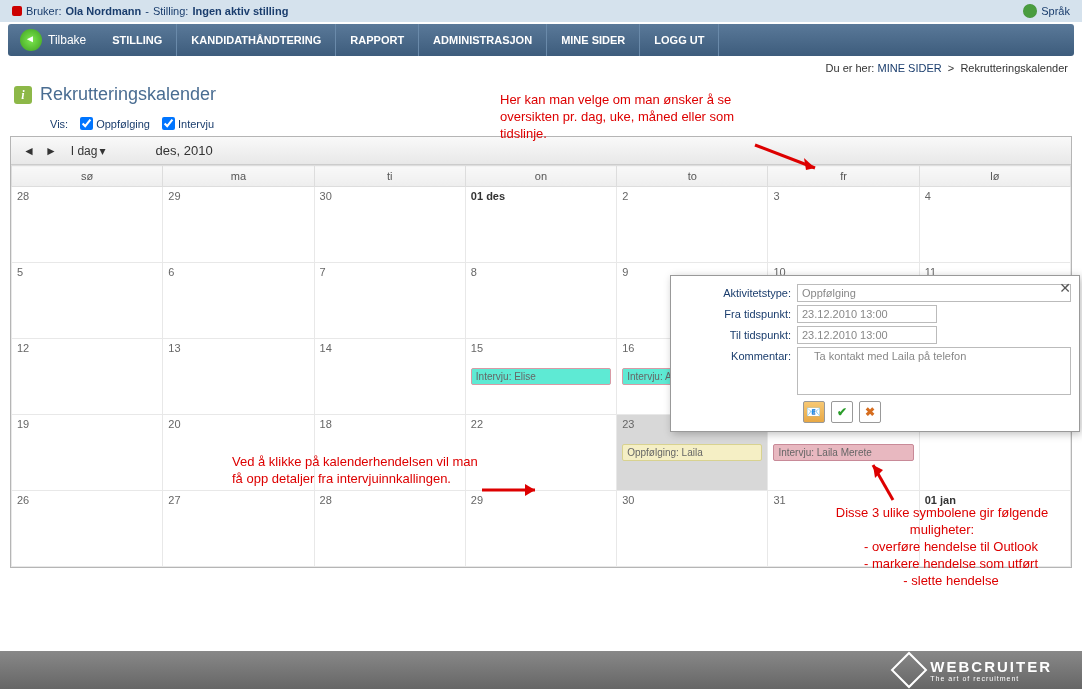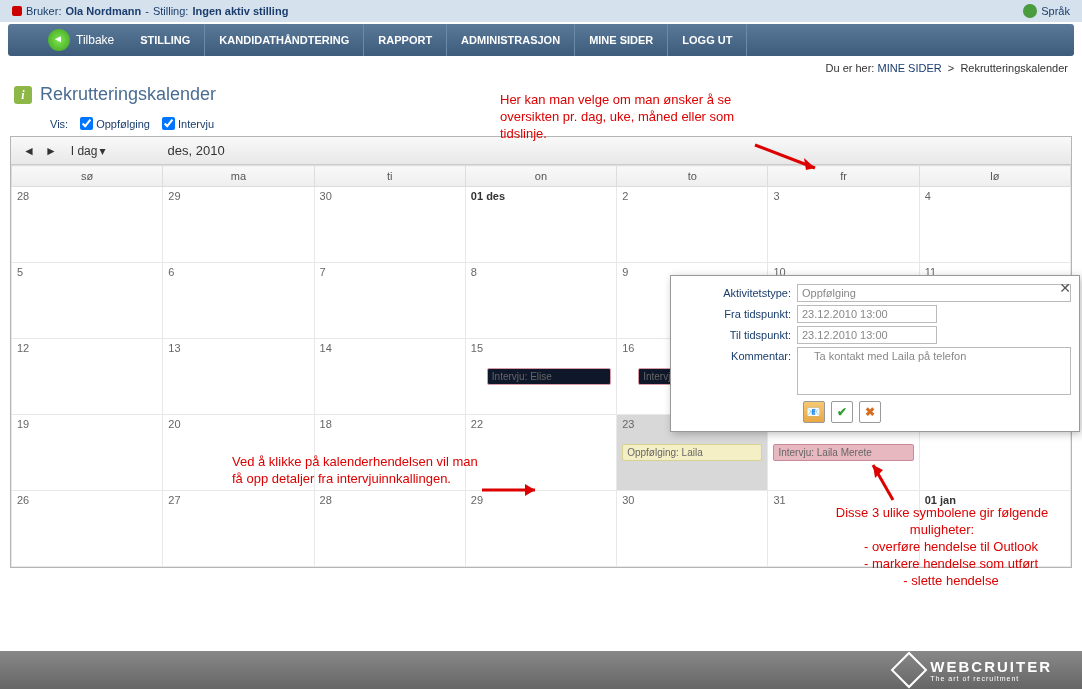--- a/index.html
+++ b/index.html
@@ -5,21 +5,21 @@
     * { box-sizing: border-box; margin: 0; padding: 0; }
     body { font-family: Arial, sans-serif; font-size: 12px; background: #fff; width: 1082px; height: 689px; overflow: hidden; position: relative; }
     
     .top-header { background: #d5e2ed; padding: 4px 12px; display: flex; justify-content: space-between; align-items: center; font-size: 11px; color: #1a3d6d; }
     .top-header .user-info { display: flex; gap: 4px; align-items: center; }
     .top-header .red-dot { width: 10px; height: 10px; background: #c00; display: inline-block; border-radius: 2px; }
     .top-header b { color: #1a3d6d; font-weight: bold; }
     .sprak { display: flex; align-items: center; gap: 4px; }
     .globe { width: 14px; height: 14px; background: radial-gradient(circle, #4a9d3f 60%, #2d6d25); border-radius: 50%; }
     
-    .nav-bar { background: linear-gradient(#5a7999, #3d5c7c); display: flex; align-items: stretch; height: 32px; margin: 2px 8px 0; border-radius: 3px; padding-left: 28px; }
+    .nav-bar { background: linear-gradient(#5a7999, #3d5c7c); display: flex; align-items: stretch; height: 32px; margin: 2px 8px 0; border-radius: 3px; }
     .back-btn { display: flex; align-items: center; padding: 0 12px; color: #fff; gap: 6px; cursor: pointer; }
     .back-arrow { width: 22px; height: 22px; background: radial-gradient(circle, #7de84f, #3d9e1f); border-radius: 50%; position: relative; }
     .back-arrow::after { content: "◄"; color: #fff; position: absolute; left: 5px; top: 4px; font-size: 10px; }
     .nav-item { color: #fff; padding: 0 14px; display: flex; align-items: center; font-size: 11px; font-weight: bold; border-right: 1px solid #6a8aaa; cursor: pointer; }
     
     .breadcrumb { text-align: right; font-size: 11px; padding: 6px 14px; color: #333; }
     .breadcrumb a { color: #1a3d6d; text-decoration: none; }
     
     .page-title { display: flex; align-items: center; gap: 8px; padding: 4px 14px 8px; }
     .page-title .info-icon { width: 18px; height: 18px; background: #8db848; border-radius: 3px; color: #fff; text-align: center; line-height: 18px; font-weight: bold; font-style: italic; font-family: serif; }
@@ -30,33 +30,33 @@
     
     .annotation { position: absolute; color: #d00; font-size: 13px; line-height: 1.3; z-index: 100; }
     .red-arrow { position: absolute; z-index: 99; }
     
     .calendar-wrap { margin: 0 10px; border: 1px solid #b5b5b5; background: #fff; }
     .cal-toolbar { display: flex; justify-content: space-between; align-items: center; background: linear-gradient(#f9f9f9, #e8e8e8); border-bottom: 1px solid #ccc; height: 28px; padding: 0 8px; }
     .cal-nav { display: flex; align-items: center; gap: 4px; }
     .nav-arrows { display: flex; gap: 2px; }
     .arrow-btn { cursor: pointer; padding: 2px 4px; color: #333; }
     .today-btn { cursor: pointer; padding: 2px 6px; color: #333; font-size: 12px; display: flex; gap: 2px; }
-    .month-label { margin-left: 52px; font-size: 13px; color: #333; }
+    .month-label { margin-left: 40px; font-size: 13px; color: #333; }
     .view-btns { display: flex; gap: 2px; }
     .view-btn { padding: 4px 10px; cursor: pointer; font-size: 12px; border-radius: 3px; }
     .view-btn.active { background: linear-gradient(#bbb, #999); color: #fff; border: 1px solid #888; }
     
     .cal-grid { width: 100%; border-collapse: collapse; table-layout: fixed; }
     .cal-grid th { background: linear-gradient(#f9f9f9, #eee); border: 1px solid #ddd; padding: 4px; font-size: 11px; font-weight: normal; color: #555; }
     .cal-grid td { border: 1px solid #e8e8e8; height: 76px; vertical-align: top; padding: 3px 5px; font-size: 11px; color: #666; position: relative; }
     .cal-grid td.today-cell { background: #d8d8d8; }
     .cal-grid .month-start { color: #333; font-weight: bold; }
     
     .event { margin-top: 14px; padding: 2px 4px; font-size: 10px; border: 1px solid; border-radius: 2px; white-space: nowrap; overflow: hidden; text-overflow: ellipsis; }
-    .event.intervju { background: #0f172a; border-color: #d89aa5; margin-left: 16px; }
+    .event.intervju { background: #5eead4; border-color: #d89aa5; }
     .event.oppfolging { background: #f5efc5; border-color: #d8d290; }
     .event.intervju-alt { background: #e8b8c0; border-color: #c88a98; }
     
     .footer { position: absolute; bottom: 0; right: 0; left: 0; background: linear-gradient(#888, #666); height: 38px; display: flex; justify-content: flex-end; align-items: center; padding-right: 30px; color: #fff; }
     .footer-logo { display: flex; align-items: center; gap: 8px; }
     .logo-mark { width: 26px; height: 26px; border: 2px solid #fff; transform: rotate(45deg); position: relative; }
     .logo-text { font-size: 15px; letter-spacing: 2px; font-weight: bold; margin-top: 32px; }
     .logo-sub { font-size: 7px; letter-spacing: 1px; display: block; }
     
     .popup { position: absolute; top: 275px; left: 670px; width: 410px; background: #fff; border: 1px solid #999; box-shadow: 2px 2px 8px rgba(0,0,0,0.25); z-index: 50; padding: 8px; }

